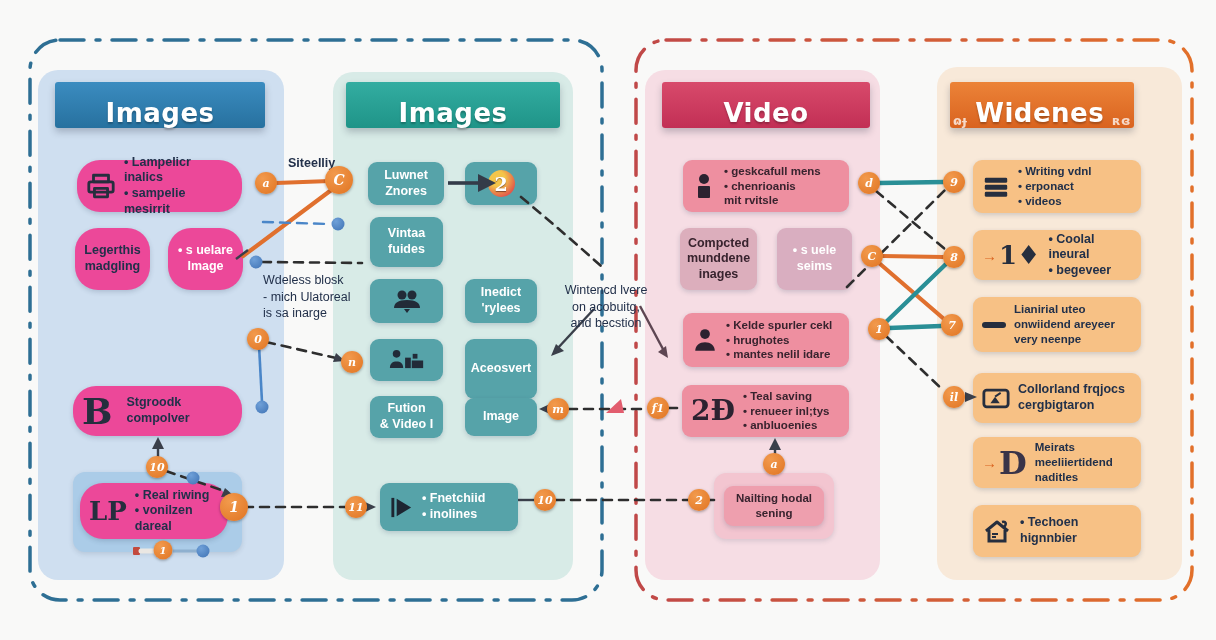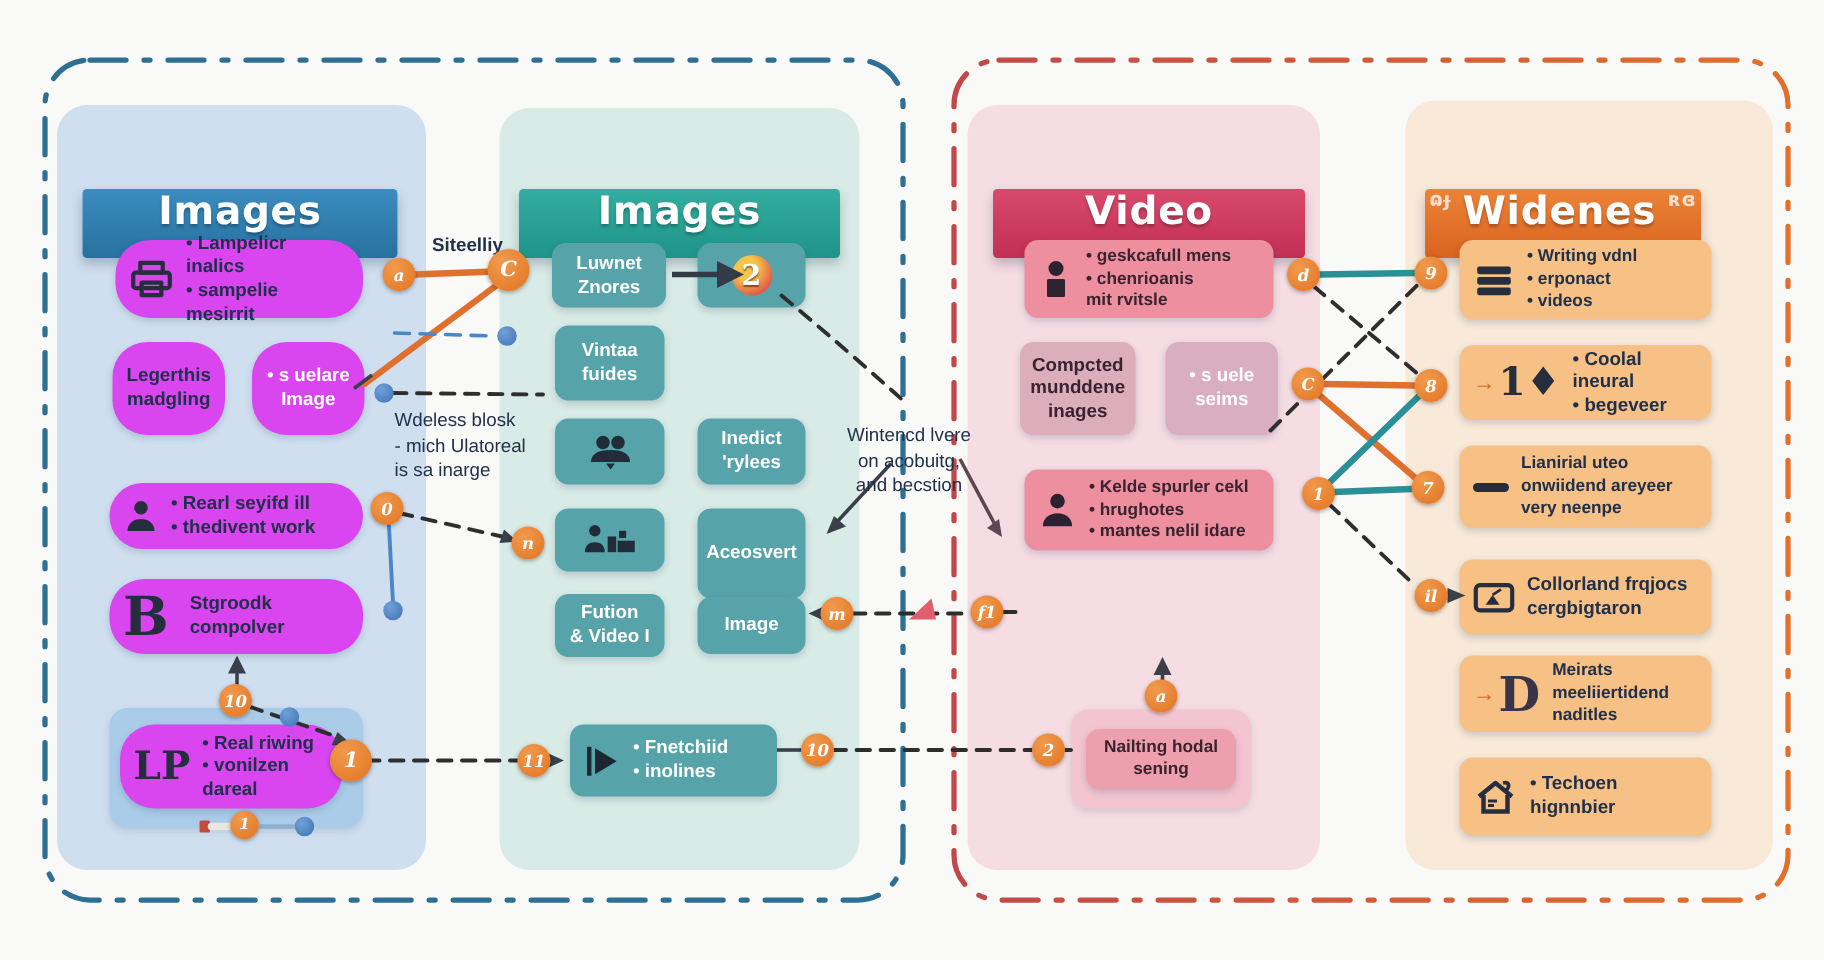--- a/index.html
+++ b/index.html
@@ -3,33 +3,33 @@
 <meta charset="utf-8">
 <style>
   html,body{margin:0;padding:0;background:#eceff1;}
   #canvas{position:relative;width:1216px;height:640px;background:#f9f9f8;overflow:hidden;
           font-family:"Liberation Sans",sans-serif;}
   .panel{position:absolute;border-radius:20px;}
   .p1{background:#cfdff0;}
   .p2{background:#d8ebe7;}
   .p3{background:#f6dde4;}
   .p4{background:#f8e9d9;}
-  .hdr{position:absolute;border-radius:3px;display:flex;align-items:flex-start;justify-content:center;
+  .hdr{position:absolute;border-radius:3px;display:flex;align-items:flex-end;justify-content:center;
        gap:8px;color:#fff;font-weight:bold;font-size:26px;letter-spacing:.5px;
        font-family:"DejaVu Sans",sans-serif;box-shadow:0 4px 7px rgba(30,40,60,.25);
-       text-shadow:0 2px 2px rgba(0,0,0,.25);margin-top:44px;}
+       text-shadow:0 2px 2px rgba(0,0,0,.25);}
   .h1{background:linear-gradient(180deg,#3b8cc0,#27719f);}
   .h2{background:linear-gradient(180deg,#33ada1,#1f9488);}
   .h3{background:linear-gradient(180deg,#d84a6b,#c22f55);}
   .h4{background:linear-gradient(180deg,#ec8338,#d9631f);}
   .hdecor{font-size:13px;font-weight:bold;opacity:.75;text-shadow:none;}
   .box{position:absolute;border-radius:9px;display:flex;align-items:center;gap:8px;
        padding:4px 9px;box-sizing:border-box;box-shadow:0 2px 5px rgba(40,60,90,.20);}
   .cen{justify-content:center;text-align:center;padding:4px 5px;}
-  .c1{background:#d946ef;border-radius:23px;}
+  .c1{background:#ec4899;border-radius:23px;}
   .c2{background:#56a3a9;}
   .c3{background:#ee8fa0;}
   .c3m{background:#dcaebc;}
   .c3m2{background:#d9aec0;}
   .c4{background:#f7c185;}
   .nest{position:absolute;border-radius:12px;box-shadow:0 2px 5px rgba(40,60,90,.15);}
   .n1{background:#abcce8;}
   .n3{background:#f3c5d0;}
   .c3i{background:#ee9fae;}
   .bt{font-size:12.5px;line-height:1.25;white-space:pre-line;font-weight:bold;}
@@ -107,30 +107,20 @@
 • sampelie mesirrit</div>
   </div>
   <div class="box c1 cen" style="left:75px;top:228px;width:75px;height:62px">
     <div class="bt dark">Legerthis
 madgling</div>
   </div>
   <div class="box c1 cen" style="left:168px;top:228px;width:75px;height:62px">
     <div class="bt white">• s uelare
 Image</div>
   </div>
-  <div class="box c1" style="left:73px;top:322px;width:169px;height:44px">
-    <span class="ic">
-      <svg width="24" height="24" viewBox="0 0 24 24" fill="#262e3e">
-          <circle cx="12" cy="6.5" r="4.5"></circle>
-          <path d="M3 22c0-5 4-8 9-8s9 3 9 8z"></path>
-        </svg>
-    </span>
-    <div class="bt dark">• Rearl seyifd ill
-• thedivent work</div>
-  </div>
   <div class="box c1" style="left:73px;top:386px;width:169px;height:50px">
     <span class="ic tic" style="font-size:36px">B</span>
     <div class="bt dark" style="margin-left:6px">Stgroodk compolver</div>
   </div>
   <div class="nest n1" style="left:73px;top:472px;width:169px;height:80px"></div>
   <div class="box c1" style="left:80px;top:483px;width:148px;height:56px">
     <span class="ic tic" style="font-size:26px">LP</span>
     <div class="bt dark">• Real riwing
 • vonilzen dareal</div>
   </div>
@@ -215,20 +205,26 @@
   <div class="box c3" style="left:683px;top:313px;width:166px;height:54px">
     <span class="ic">
       <svg width="26" height="26" viewBox="0 0 24 24" fill="#2c2230">
           <circle cx="12" cy="6.5" r="4.5"></circle>
           <path d="M3 22c0-5 4-8 9-8s9 3 9 8z"></path>
         </svg>
     </span>
     <div class="bt bt3 dark3">• Kelde spurler cekl
 • hrughotes
 • mantes nelil idare</div>
+  </div>
+  <div class="box c3" style="left:682px;top:385px;width:167px;height:52px">
+    <span class="ic tic" style="font-size:28px;color:#2c2230">2Ð</span>
+    <div class="bt bt3 dark3">• Teal saving
+• renueer inl;tys
+• anbluoenies</div>
   </div>
   <div class="nest n3" style="left:714px;top:473px;width:120px;height:66px"></div>
   <div class="box c3i cen" style="left:724px;top:486px;width:100px;height:40px">
     <div class="bt bt3 dark3">Nailting hodal
 sening</div>
   </div>
 
   <div class="box c4" style="left:973px;top:160px;width:168px;height:53px">
     <span class="ic">
       <svg width="28" height="24" viewBox="0 0 30 24">

